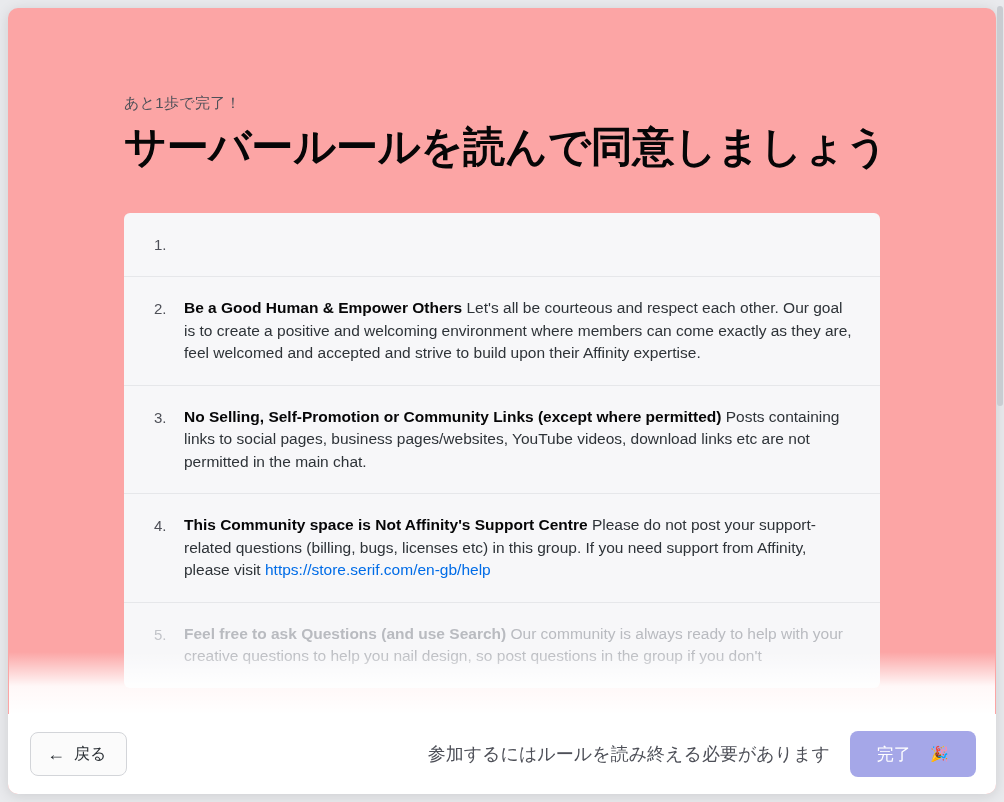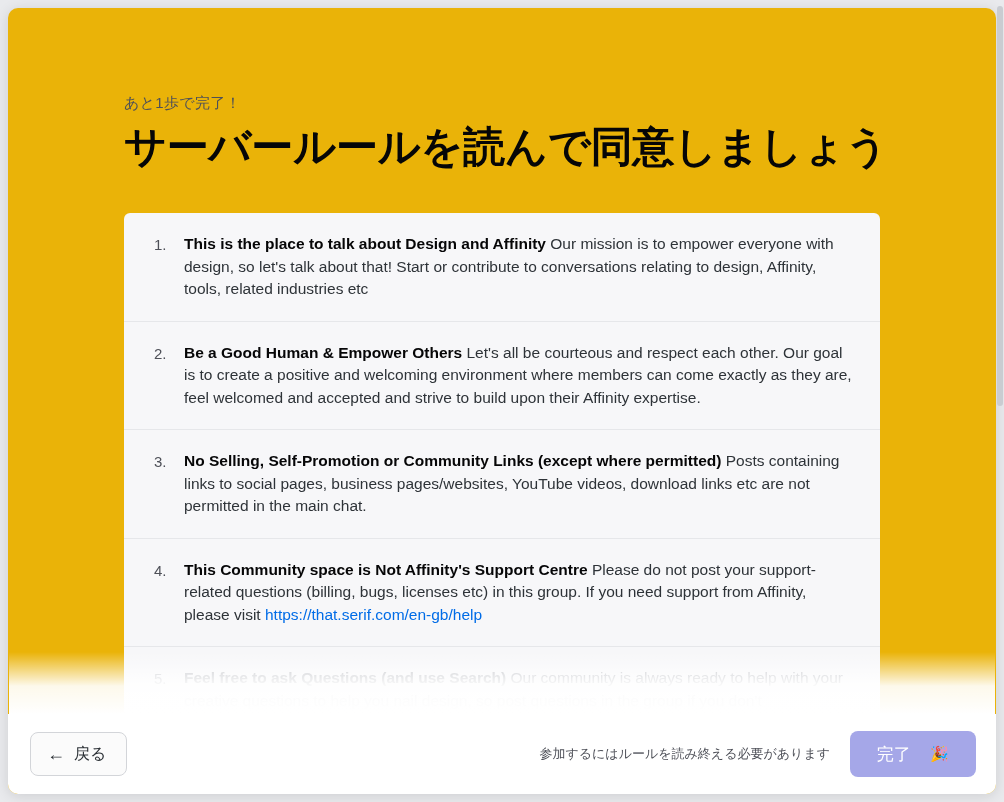--- a/index.html
+++ b/index.html
@@ -14,21 +14,21 @@
     height: 802px;
     overflow: hidden;
     background: #e9eaed;
   }
   .modal {
     position: absolute;
     left: 8px;
     top: 8px;
     width: 988px;
     height: 786px;
-    background: #eab308;
+    background: #fca5a5;
     border-radius: 10px;
     box-shadow: 0 2px 14px rgba(0,0,0,0.12);
     overflow: hidden;
   }
   .scroll-area {
     position: absolute;
     left: 0;
     top: 0;
     right: 0;
     height: 706px;
@@ -118,21 +118,21 @@
     cursor: pointer;
     box-sizing: border-box;
   }
   .back-arrow {
     font-size: 18px;
     line-height: 1;
     color: #2e3338;
   }
   .footer-spacer { flex: 1 1 auto; }
   .footer-note {
-    font-size: 13px;
+    font-size: 18px;
     color: #4e5058;
     margin-right: 20px;
     white-space: nowrap;
   }
   .done-button {
     display: inline-flex;
     align-items: center;
     justify-content: center;
     gap: 20px;
     min-width: 126px;
@@ -180,36 +180,35 @@
 
       <div class="header">
         <div class="eyebrow">あと1歩で完了！</div>
         <div class="title">サーバールールを読んで同意しましょう</div>
       </div>
 
       <div class="rules-card">
 
         <div class="rule">
           <div class="rule-num">1.</div>
-          <div class="rule-body"><span class="rule-title">This is the place to talk about Design and Affinity</span><span> Our mission is to empower everyone with design, so let's talk about that! Start or contribute to conversations relating to design, Affinity, tools, related industries etc</span></div>
         </div>
 
         <div class="rule">
           <div class="rule-num">2.</div>
           <div class="rule-body"><span class="rule-title">Be a Good Human &amp; Empower Others</span><span> Let's all be courteous and respect each other. Our goal is to create a positive and welcoming environment where members can come exactly as they are, feel welcomed and accepted and strive to build upon their Affinity expertise.</span></div>
         </div>
 
         <div class="rule">
           <div class="rule-num">3.</div>
           <div class="rule-body"><span class="rule-title">No Selling, Self-Promotion or Community Links (except where permitted)</span><span> Posts containing links to social pages, business pages/websites, YouTube videos, download links etc are not permitted in the main chat.</span></div>
         </div>
 
         <div class="rule">
           <div class="rule-num">4.</div>
-          <div class="rule-body"><span class="rule-title">This Community space is Not Affinity's Support Centre</span><span> Please do not post your support-related questions (billing, bugs, licenses etc) in this group. If you need support from Affinity, please visit </span><a class="rule-link" href="#">https://that.serif.com/en-gb/help</a></div>
+          <div class="rule-body"><span class="rule-title">This Community space is Not Affinity's Support Centre</span><span> Please do not post your support-related questions (billing, bugs, licenses etc) in this group. If you need support from Affinity, please visit </span><a class="rule-link" href="#">https://store.serif.com/en-gb/help</a></div>
         </div>
 
         <div class="rule faded">
           <div class="rule-num">5.</div>
           <div class="rule-body"><span class="rule-title">Feel free to ask Questions (and use Search)</span><span> Our community is always ready to help with your creative questions to help you nail design, so post questions in the group if you don't</span></div>
         </div>
 
       </div>
     </div>
 

